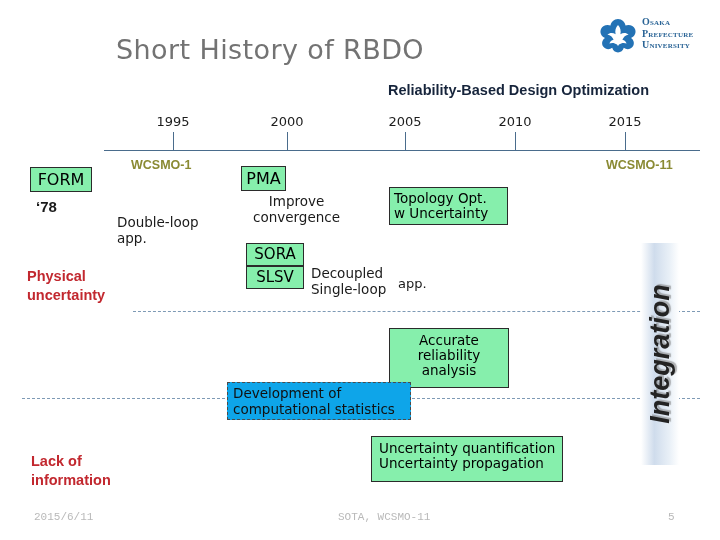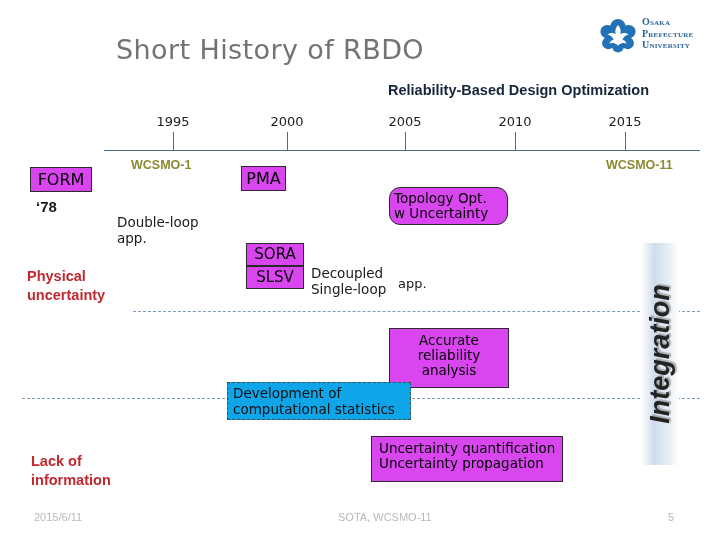--- a/index.html
+++ b/index.html
@@ -103,21 +103,21 @@
     white-space: nowrap;
     font-family: "Liberation Sans", sans-serif;
   }
   #wcsmo-1  { left: 131px; top: 158px; }
   #wcsmo-11 { left: 606px; top: 158px; }
 
   
   .box {
     position: absolute;
     border: 1.2px solid #2b2b2b;
-    background: #d946ef;
+    background: #86efac;
     box-sizing: border-box;
     font-family: "DejaVu Sans", sans-serif;
     color: #000000;
     line-height: 1.12;
   }
   .plain {
     position: absolute;
     font-family: "DejaVu Sans", sans-serif;
     color: #1a1a1a;
     line-height: 1.22;
@@ -149,21 +149,20 @@
     left: 253px; top: 193px;
     font-size: 13.5px;
     text-align: center;
   }
   #txt-improve span { display: block; }
 
   #box-topology {
     left: 389px; top: 187px; width: 119px; height: 38px;
     font-size: 13.5px;
     padding: 3px 0 0 4px;
-    border-radius: 11px;
   }
   #box-topology span { display: block; }
 
   #box-sora {
     left: 246px; top: 243px; width: 58px; height: 23px;
     font-size: 15px;
     display: flex; align-items: center; justify-content: center;
   }
   #box-slsv {
     left: 246px; top: 266px; width: 58px; height: 23px;
@@ -262,21 +261,21 @@
     color: #232323;
     font-family: "Liberation Sans", sans-serif;
     text-shadow: 1.5px 1.5px 1px rgba(120,120,120,0.55);
   }
 
   
   .footer {
     position: absolute;
     font-size: 11px;
     color: #b9b9b9;
-    font-family: Liberation Sans, sans-serif;
+    font-family: Liberation Mono, monospace;
     white-space: nowrap;
   }
   #footer-date { left: 34px;  top: 511px; }
   #footer-mid  { left: 338px; top: 511px; }
   #footer-page { left: 668px; top: 511px; }
 </style>
 </head>
 <body>
 
 <div id="slide">
@@ -316,20 +315,24 @@
 
   <div class="box" id="box-form">FORM</div>
   <div class="plain" id="label-78">‘78</div>
 
   <div class="plain" id="txt-doubleloop">
     <span>Double-loop</span>
     <span>app.</span>
   </div>
 
   <div class="box" id="box-pma">PMA</div>
+  <div class="plain" id="txt-improve">
+    <span>Improve</span>
+    <span>convergence</span>
+  </div>
 
   <div class="box" id="box-topology">
     <span>Topology Opt.</span>
     <span>w Uncertainty</span>
   </div>
 
   <div class="box" id="box-sora">SORA</div>
   <div class="box" id="box-slsv">SLSV</div>
   <div class="plain" id="txt-decoupled">
     <span>Decoupled</span>

